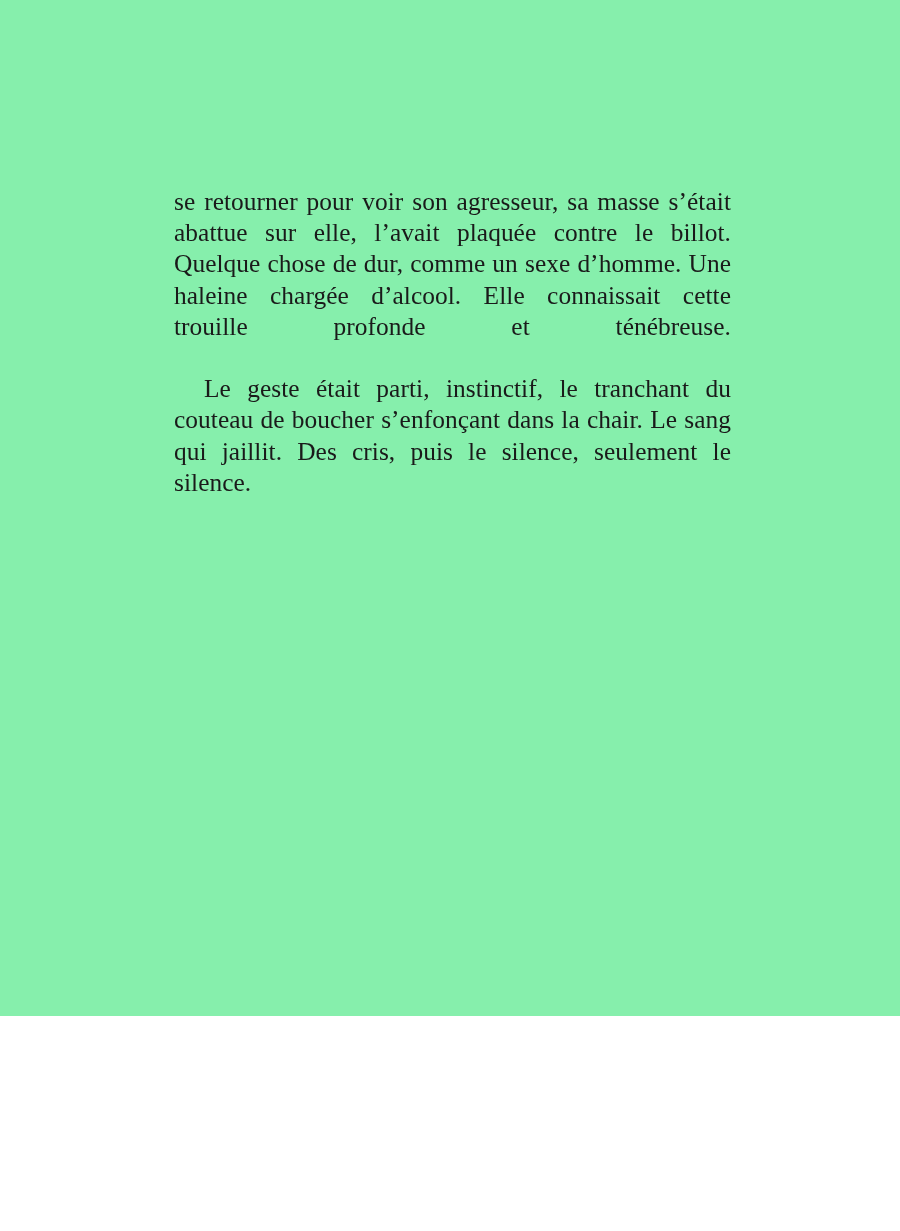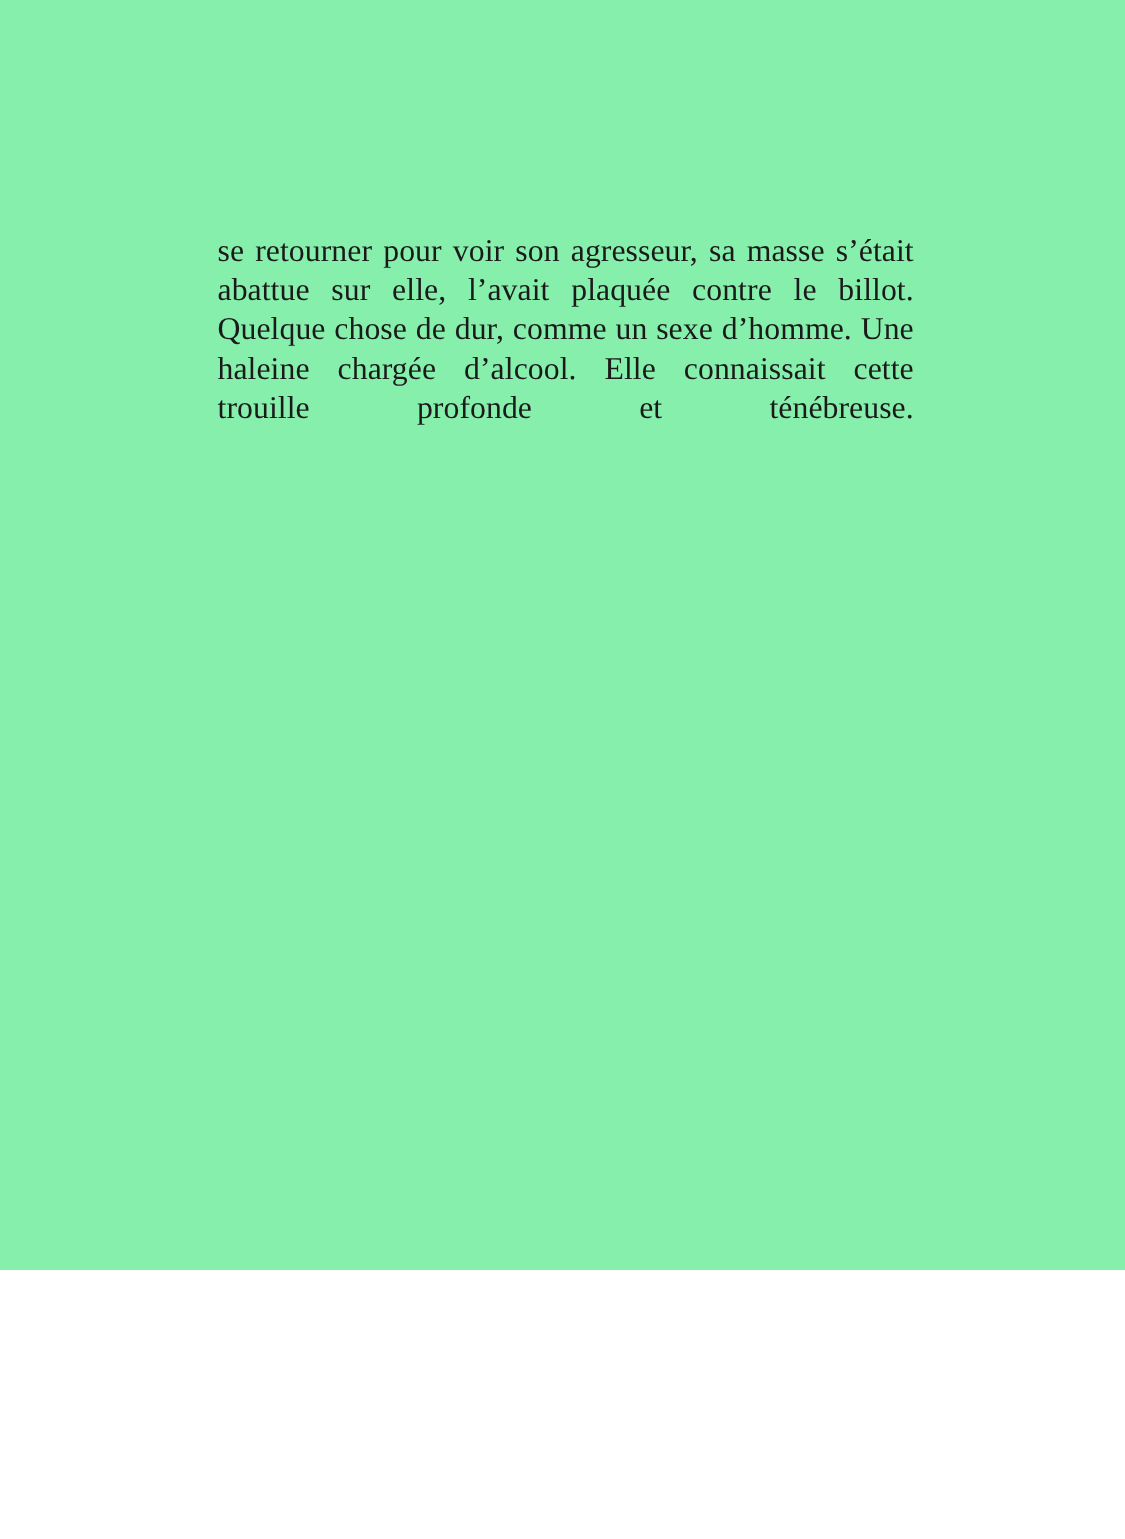--- a/index.html
+++ b/index.html
@@ -65,16 +65,17 @@
 </style>
 </head>
 <body>
 
 <div class="page">
 
   <div class="text-block">
 
     <p class="para para--continued">se retourner pour voir son agresseur, sa masse s’était abattue sur elle, l’avait plaquée contre le billot. Quelque chose de dur, comme un sexe d’homme. Une haleine chargée d’alcool. Elle connaissait cette trouille profonde et ténébreuse.</p>
 
+    <p class="para para--indented">Le geste était parti, instinctif, le tranchant du couteau de boucher s’enfonçant dans la chair. Le sang qui jaillit. Des cris, puis le silence, seulement le silence.</p>
 
   </div>
 
 </div>
 
 </body></html>

